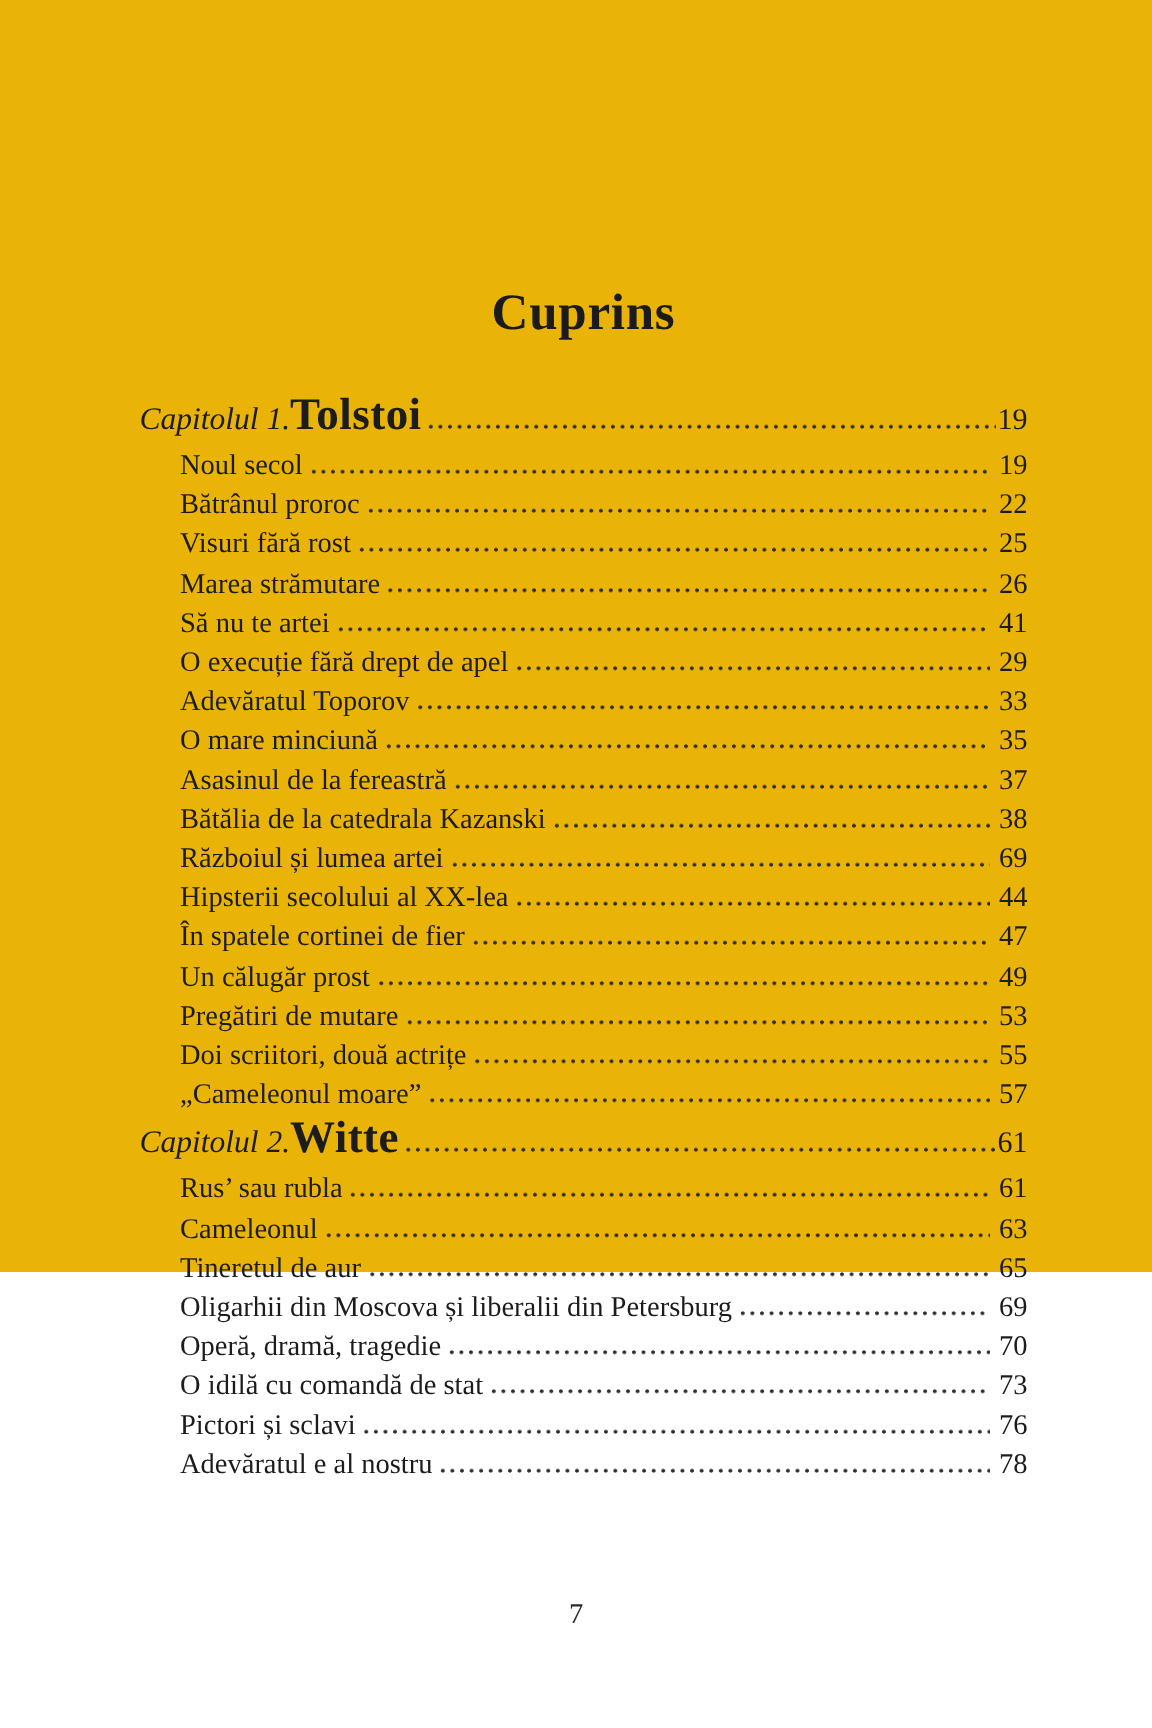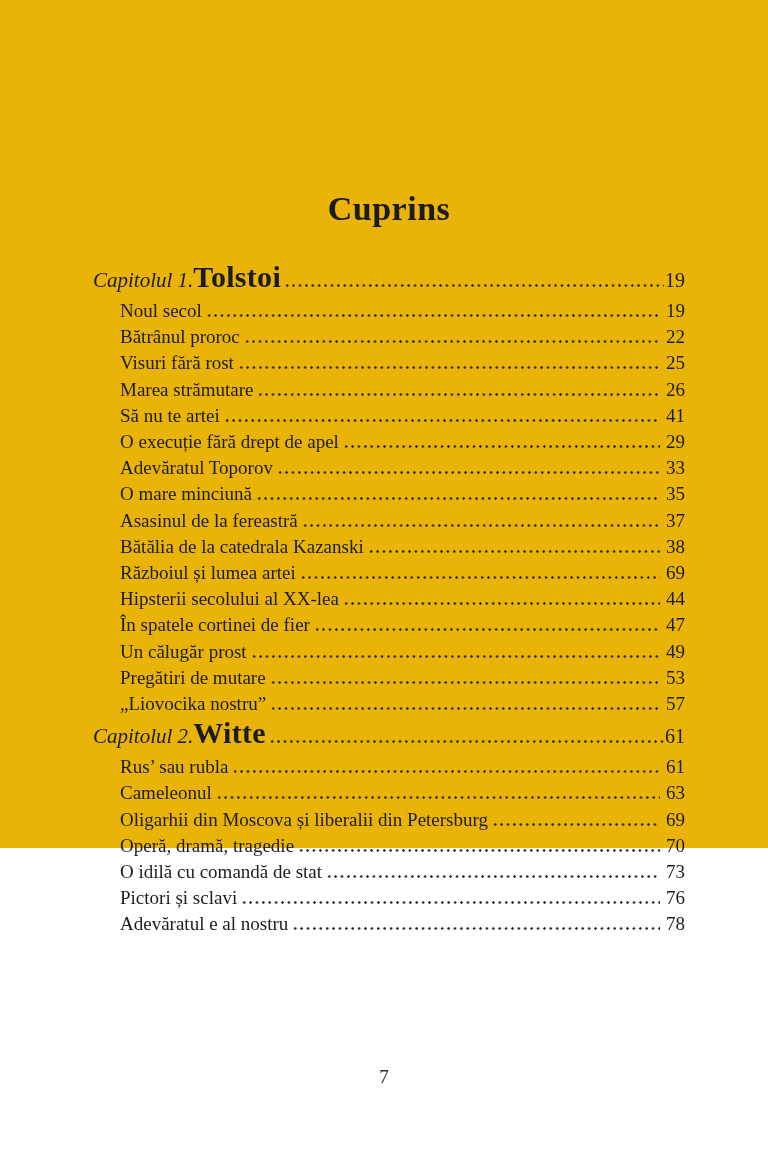--- a/index.html
+++ b/index.html
@@ -183,23 +183,28 @@
     <span class="dots"></span>
     <span class="pagenum">49</span>
   </div>
 
   <div class="row entry-row">
     <span class="entry-title">Pregătiri de mutare</span>
     <span class="dots"></span>
     <span class="pagenum">53</span>
   </div>
 
-
-  <div class="row entry-row">
-    <span class="entry-title">„Liovocika nostru”</span>
+  <div class="row entry-row">
+    <span class="entry-title">Doi scriitori, două actrițe</span>
+    <span class="dots"></span>
+    <span class="pagenum">55</span>
+  </div>
+
+  <div class="row entry-row">
+    <span class="entry-title">„Cameleonul moare”</span>
     <span class="dots"></span>
     <span class="pagenum">57</span>
   </div>
 </div>
   </div>
 
   <div class="chapter-block">
     <div class="row chapter-row">
       <span class="ch-label">Capitolul 2.</span>
       <span class="ch-title">Witte</span>
@@ -212,20 +217,25 @@
     <span class="dots"></span>
     <span class="pagenum">61</span>
   </div>
 
   <div class="row entry-row">
     <span class="entry-title">Cameleonul</span>
     <span class="dots"></span>
     <span class="pagenum">63</span>
   </div>
 
+  <div class="row entry-row">
+    <span class="entry-title">Tineretul de aur</span>
+    <span class="dots"></span>
+    <span class="pagenum">65</span>
+  </div>
 
   <div class="row entry-row">
     <span class="entry-title">Oligarhii din Moscova și liberalii din Petersburg</span>
     <span class="dots"></span>
     <span class="pagenum">69</span>
   </div>
 
   <div class="row entry-row">
     <span class="entry-title">Operă, dramă, tragedie</span>
     <span class="dots"></span>

